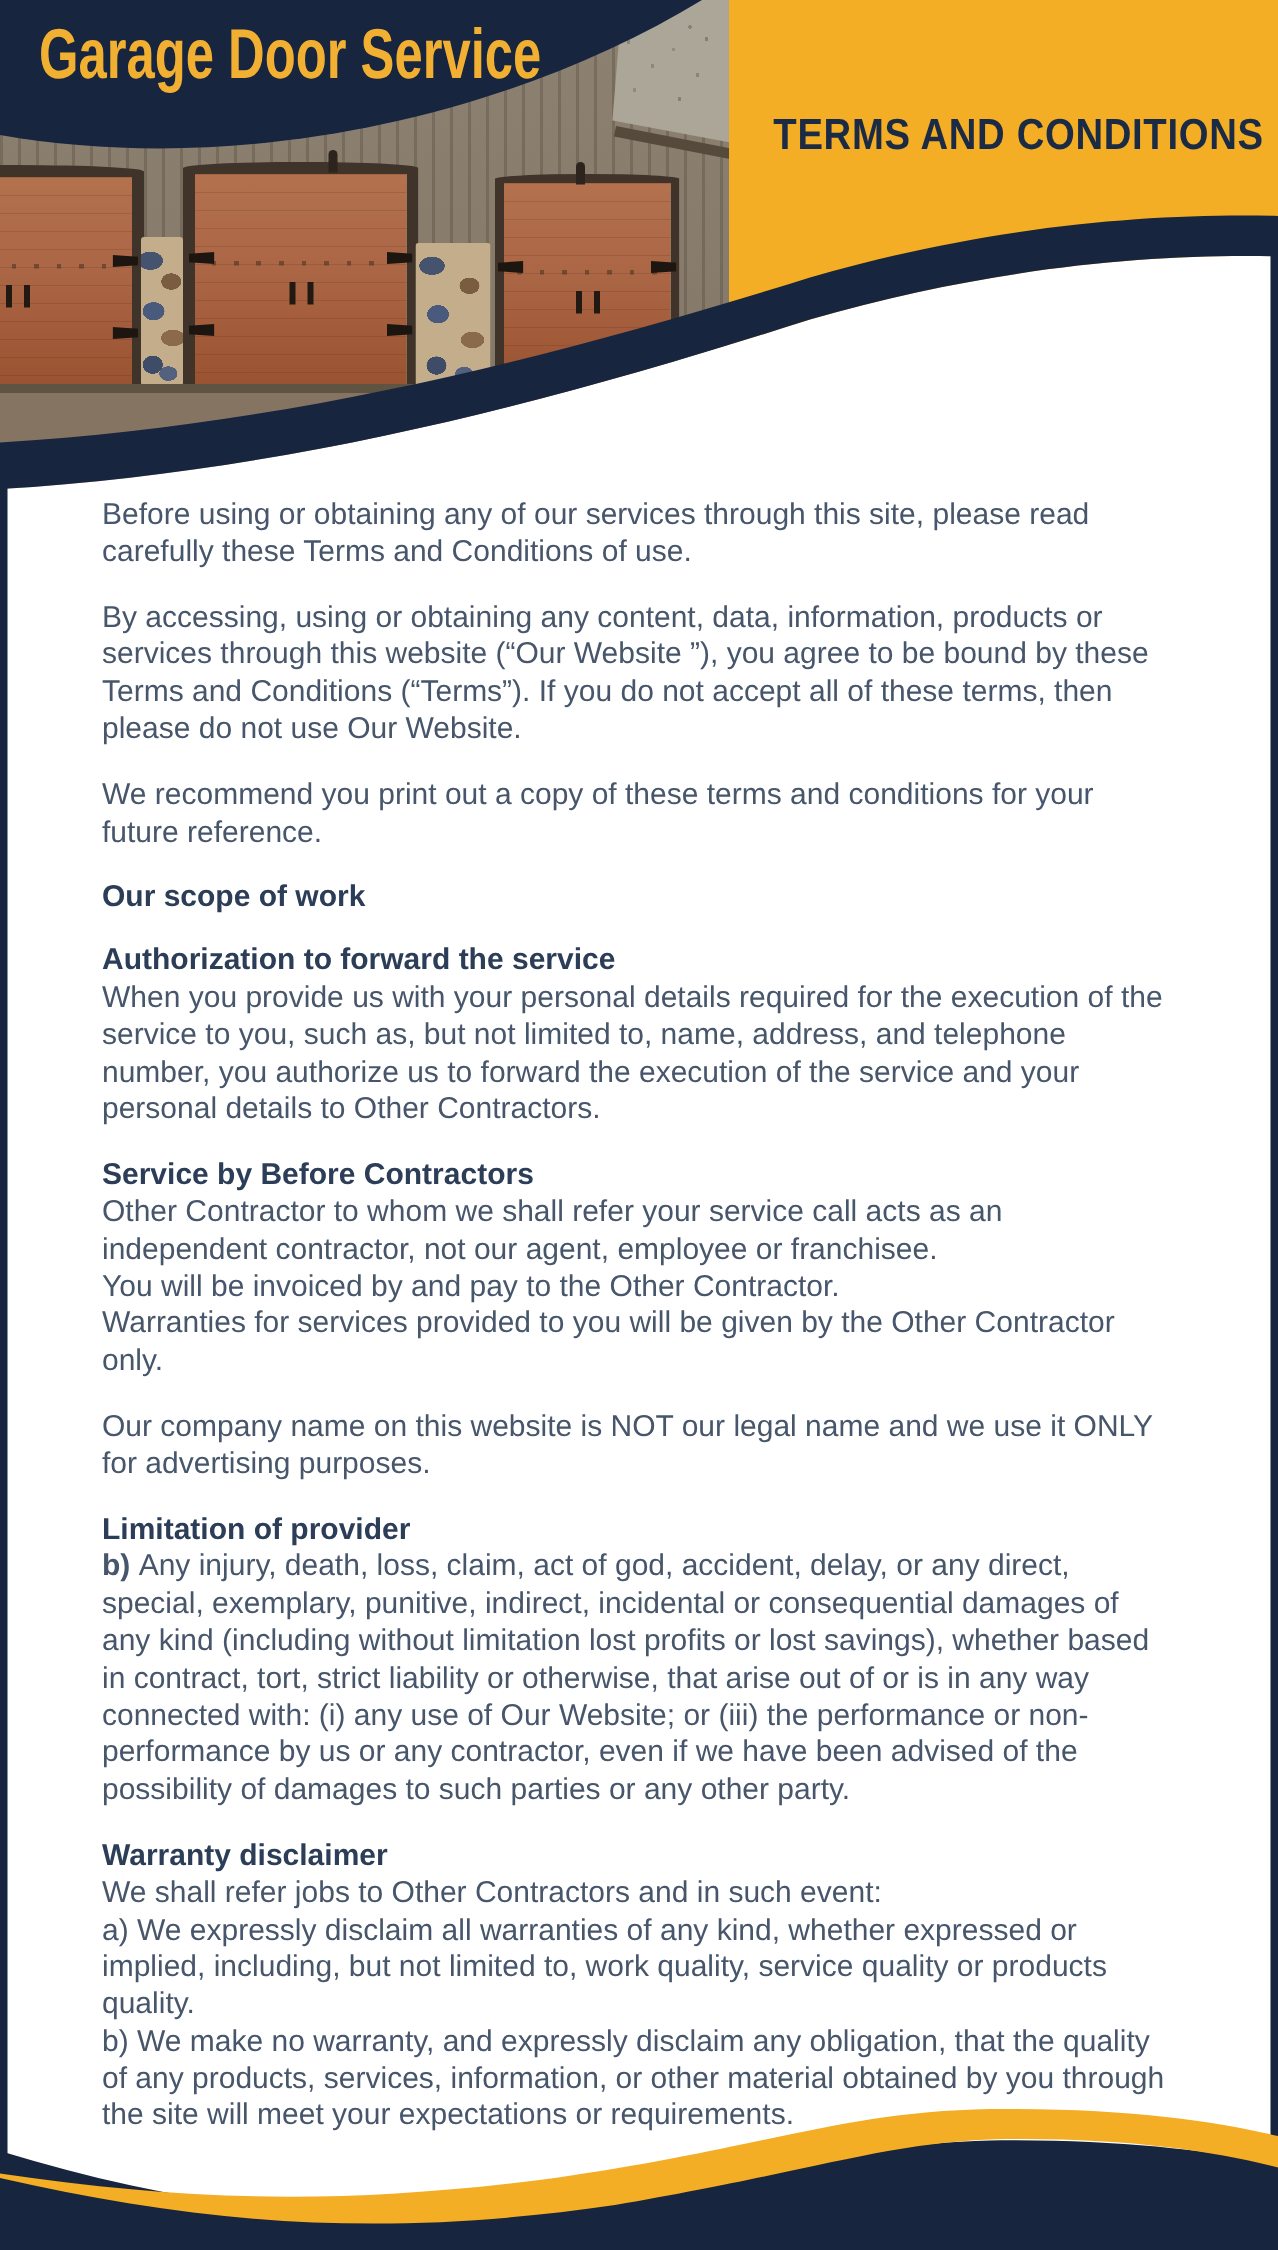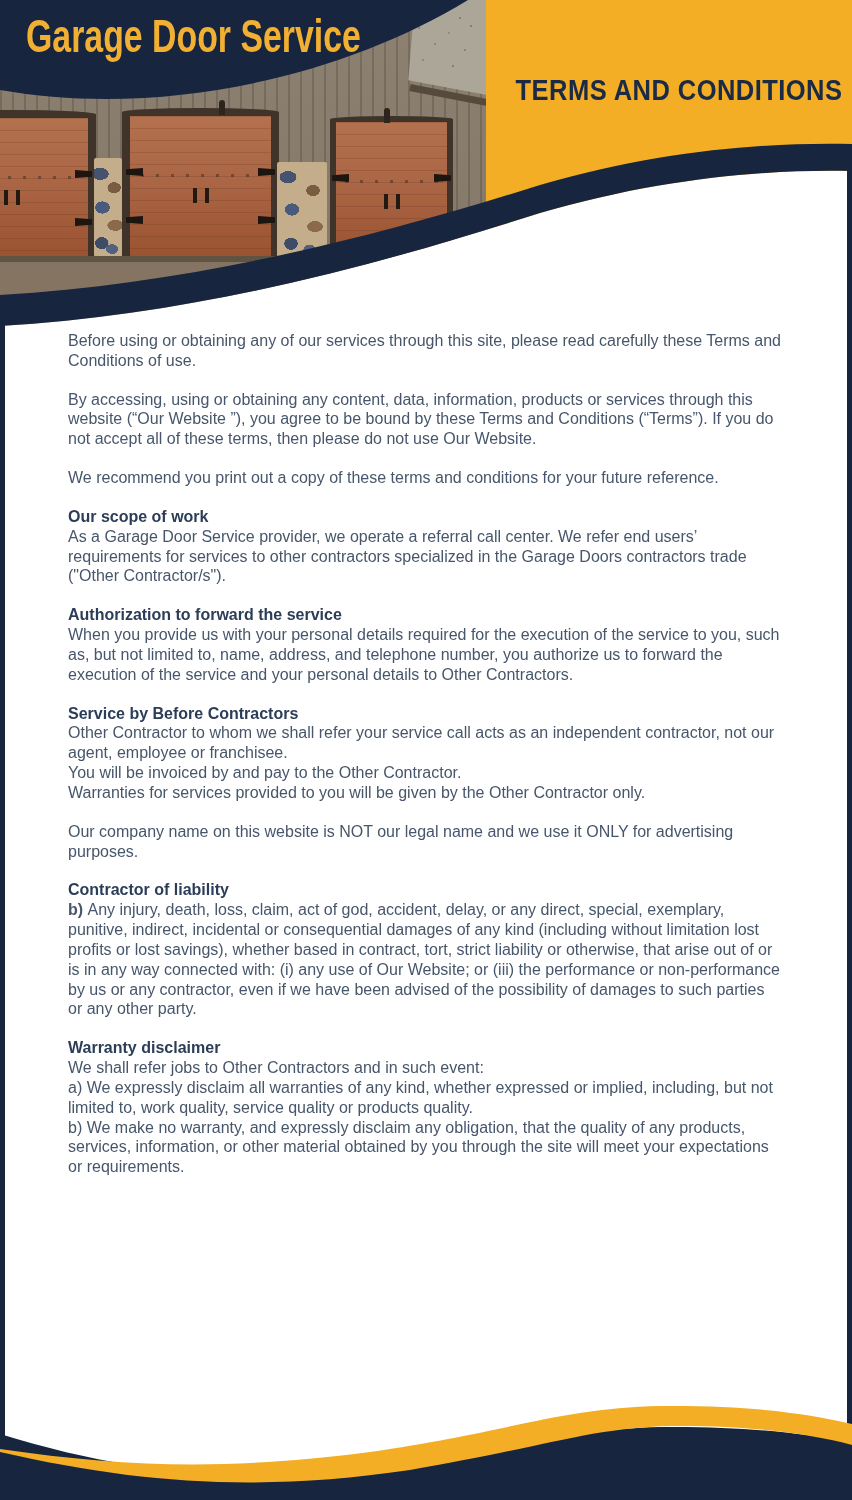--- a/index.html
+++ b/index.html
@@ -94,21 +94,21 @@
   .logo-blob svg{position:absolute;left:0;top:0;display:block;}
   .logo-text{
     position:absolute;left:26px;top:8px;white-space:nowrap;
     font-weight:bold;font-size:47px;color:#f2b033;
     transform:scaleX(.72);transform-origin:left top;letter-spacing:0;
   }
 
   
   .content{
     position:absolute;left:68px;top:331px;width:714px;
-    color:#47566b;font-size:16px;line-height:1.24;
+    color:#47566b;font-size:20px;line-height:1.24;
   }
   .content p{margin:0 0 19px;}
   .content .heading{font-weight:bold;color:#2c3d58;margin-top:17px;}
   .content b{font-weight:bold;}
 
   
   .footer-wave{position:absolute;left:0;bottom:0;width:852px;height:100px;display:block;}
 </style>
 </head>
 <body>
@@ -175,33 +175,32 @@
   <div class="edge-stripe right"></div>
 
   <div class="content">
       <section>
         <p>Before using or obtaining any of our services through this site, please read carefully these Terms and Conditions of use.</p>
         <p>By accessing, using or obtaining any content, data, information, products or services through this website (“Our Website ”), you agree to be bound by these Terms and Conditions (“Terms”). If you do not accept all of these terms, then please do not use Our Website.</p>
         <p>We recommend you print out a copy of these terms and conditions for your future reference.</p>
       </section>
       <section>
         <div class="heading">Our scope of work</div>
-        <p>As a Garage Door Service provider, we operate a referral call center. We refer end users’ requirements for services to other contractors specialized in the Garage Doors contractors trade ("Other Contractor/s").</p>
       </section>
       <section>
         <div class="heading">Authorization to forward the service</div>
         <p>When you provide us with your personal details required for the execution of the service to you, such as, but not limited to, name, address, and telephone number, you authorize us to forward the execution of the service and your personal details to Other Contractors.</p>
       </section>
       <section>
         <div class="heading">Service by Before Contractors</div>
         <p>Other Contractor to whom we shall refer your service call acts as an independent contractor, not our agent, employee or franchisee.<br>You will be invoiced by and pay to the Other Contractor.<br>Warranties for services provided to you will be given by the Other Contractor only.</p>
         <p>Our company name on this website is NOT our legal name and we use it ONLY for advertising purposes.</p>
       </section>
       <section>
-        <div class="heading">Contractor of liability</div>
+        <div class="heading">Limitation of provider</div>
         <p><b>b) </b>Any injury, death, loss, claim, act of god, accident, delay, or any direct, special, exemplary, punitive, indirect, incidental or consequential damages of any kind (including without limitation lost profits or lost savings), whether based in contract, tort, strict liability or otherwise, that arise out of or is in any way connected with: (i) any use of Our Website; or (iii) the performance or non-performance by us or any contractor, even if we have been advised of the possibility of damages to such parties or any other party.</p>
       </section>
       <section>
         <div class="heading">Warranty disclaimer</div>
         <p>We shall refer jobs to Other Contractors and in such event:<br>a) We expressly disclaim all warranties of any kind, whether expressed or implied, including, but not limited to, work quality, service quality or products quality.<br>b) We make no warranty, and expressly disclaim any obligation, that the quality of any products, services, information, or other material obtained by you through the site will meet your expectations or requirements.</p>
       </section>
     </div>
 
   <svg class="footer-wave" viewBox="0 0 852 100" xmlns="http://www.w3.org/2000/svg" aria-hidden="true">
     <path d="M0,34 C140,77 260,86 400,66 C540,44 580,29 660,27 C740,26 800,33 852,42 L852,100 L0,100 Z" fill="#17253f"></path>

